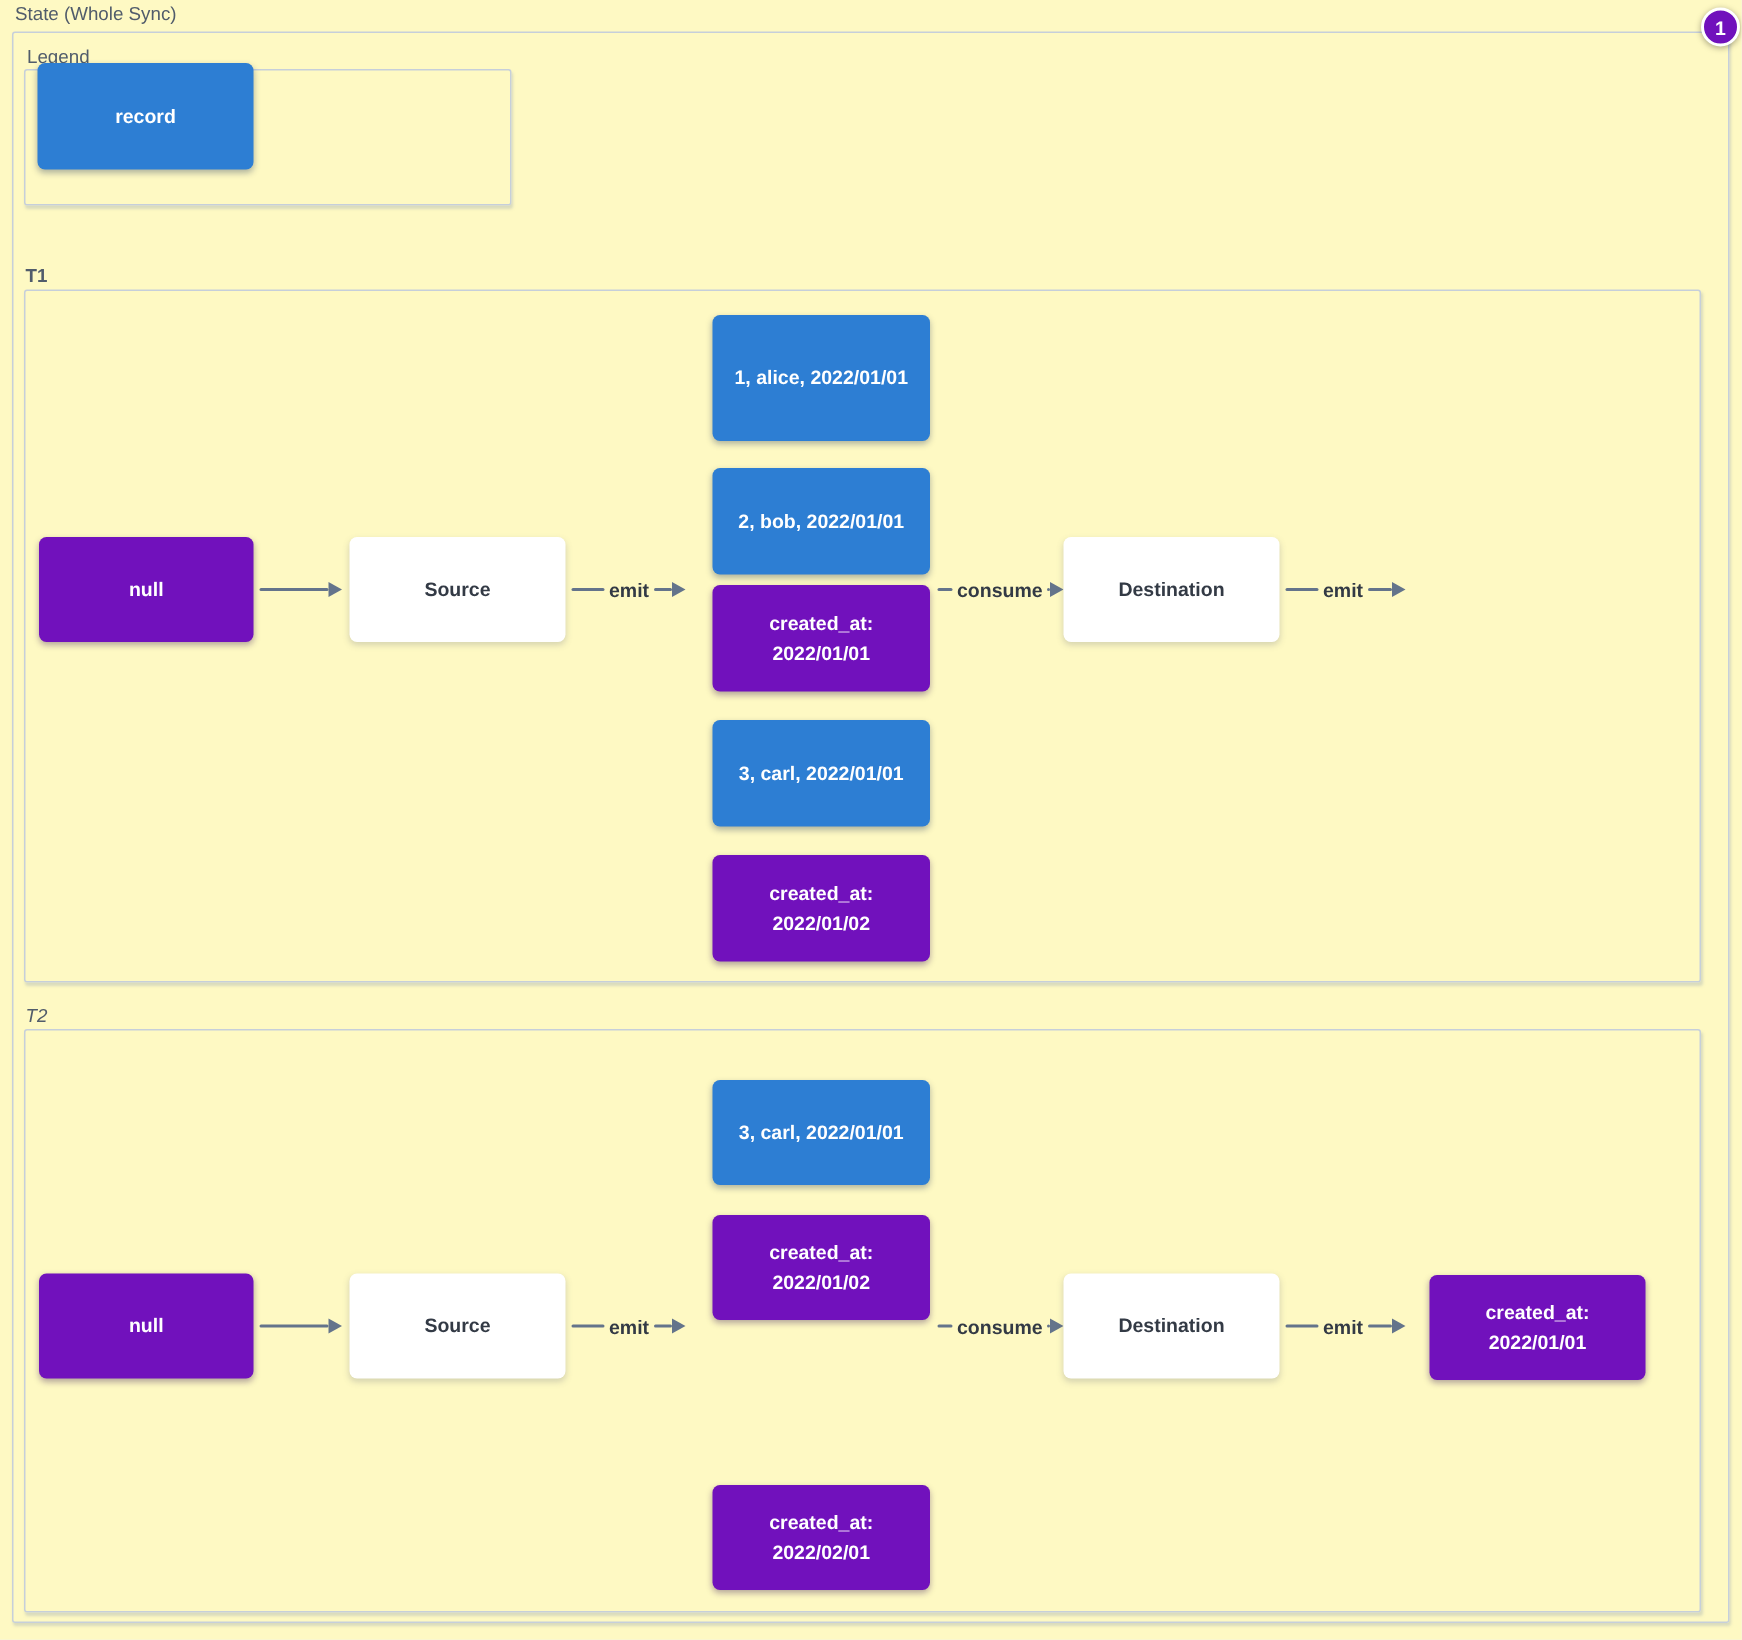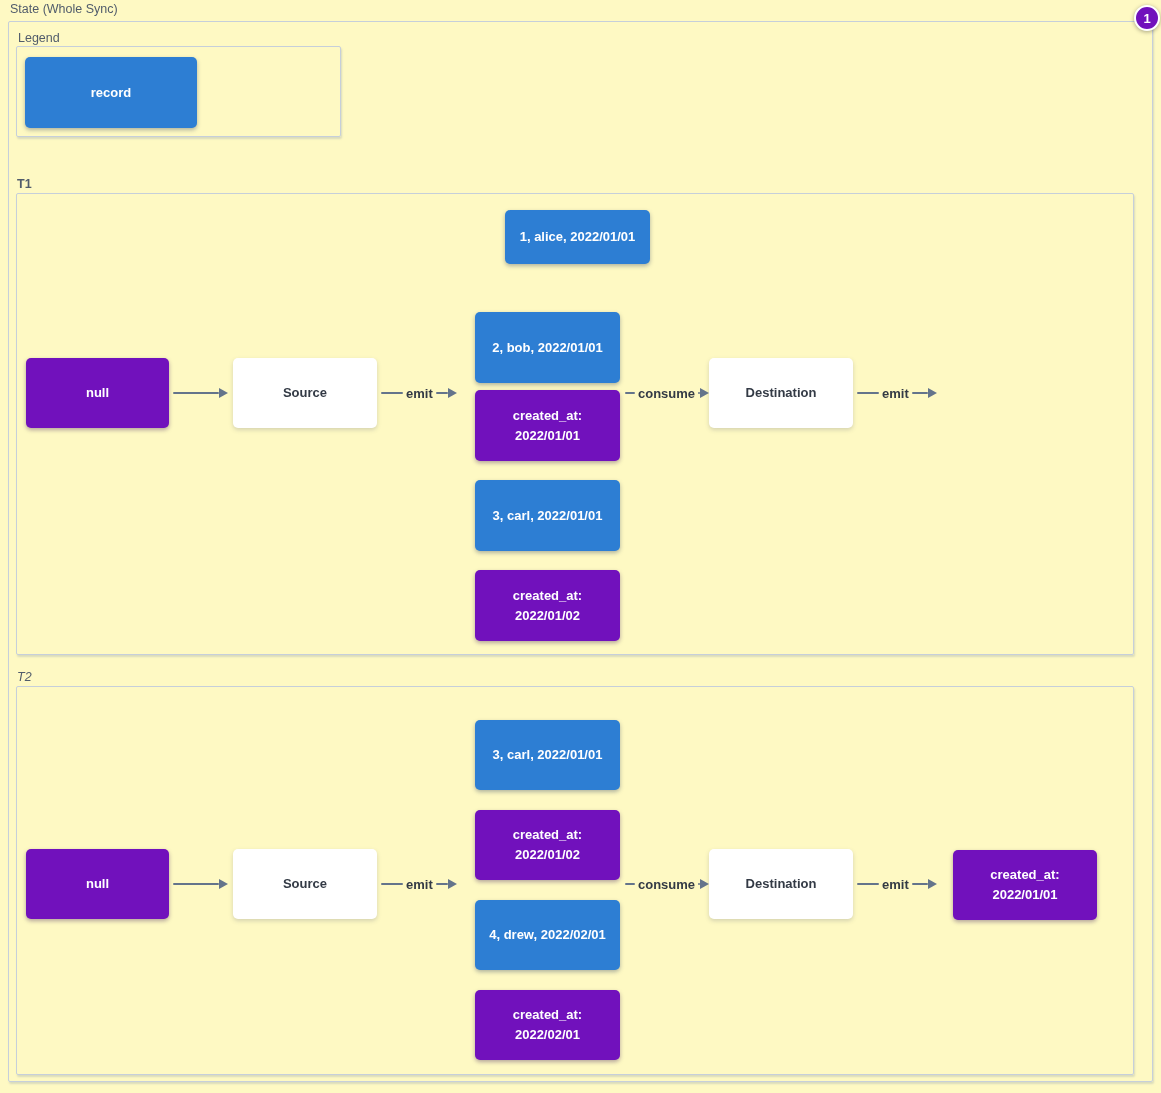--- a/index.html
+++ b/index.html
@@ -85,42 +85,42 @@
 
 <div id="canvas">
 
   <div class="group-label" style="left:10px; top:2px;">State (Whole Sync)</div>
   <div class="group-box" style="left:8px; top:21px; width:1143px; height:1059px;"></div>
 
   <div class="badge" style="left:1134px; top:5px;">1</div>
 
   <div class="group-label" style="left:18px; top:31px;">Legend</div>
   <div class="group-box" style="left:16px; top:46px; width:323px; height:89px;"></div>
-  <div class="node record" style="left:25px; top:57px; width:172px; height:71px;">record</div>
+  <div class="node record" style="left:25px; top:42px; width:144px; height:71px;">record</div>
 
   <div class="group-label" style="left:17px; top:177px;font-weight:bold;">T1</div>
   <div class="group-box" style="left:16px; top:193px; width:1116px; height:460px;"></div>
 
   <div class="node state" style="left:26px; top:358px; width:143px; height:70px;">null</div>
 
   <div class="edge" style="left:173px; top:385px;">
     <div class="seg" style="width:46px;"></div>
     <div class="head"></div>
   </div>
 
   <div class="node plain" style="left:233px; top:358px; width:144px; height:70px;">Source</div>
 
   <div class="edge" style="left:381px; top:385px;">
     <div class="seg" style="width:22px;"></div>
     <span class="elbl">emit</span>
     <div class="seg" style="width:12px;"></div>
     <div class="head"></div>
   </div>
 
-  <div class="node record" style="left:475px; top:210px; width:145px; height:54px;margin-left:30px;">1, alice, 2022/01/01</div>
+  <div class="node record" style="left:475px; top:210px; width:145px; height:84px;">1, alice, 2022/01/01</div>
   <div class="node record" style="left:475px; top:300px; width:145px; height:71px;margin-top:12px;">2, bob, 2022/01/01</div>
   <div class="node state" style="left:475px; top:390px; width:145px; height:71px;">created_at:
 2022/01/01</div>
   <div class="node record" style="left:475px; top:480px; width:145px; height:71px;">3, carl, 2022/01/01</div>
   <div class="node state" style="left:475px; top:570px; width:145px; height:71px;">created_at:
 2022/01/02</div>
 
   <div class="edge" style="left:625px; top:385px;">
     <div class="seg" style="width:10px;"></div>
     <span class="elbl">consume</span>
@@ -152,21 +152,20 @@
   <div class="edge" style="left:381px; top:876px;">
     <div class="seg" style="width:22px;"></div>
     <span class="elbl">emit</span>
     <div class="seg" style="width:12px;"></div>
     <div class="head"></div>
   </div>
 
   <div class="node record" style="left:475px; top:720px; width:145px; height:70px;">3, carl, 2022/01/01</div>
   <div class="node state" style="left:475px; top:810px; width:145px; height:70px;">created_at:
 2022/01/02</div>
-  <div class="node record" style="left:475px; top:900px; width:145px; height:70px;">4, drew, 2022/02/01</div>
   <div class="node state" style="left:475px; top:990px; width:145px; height:70px;">created_at:
 2022/02/01</div>
 
   <div class="edge" style="left:625px; top:876px;">
     <div class="seg" style="width:10px;"></div>
     <span class="elbl">consume</span>
     <div class="seg" style="width:2px;"></div>
     <div class="head"></div>
   </div>
 

